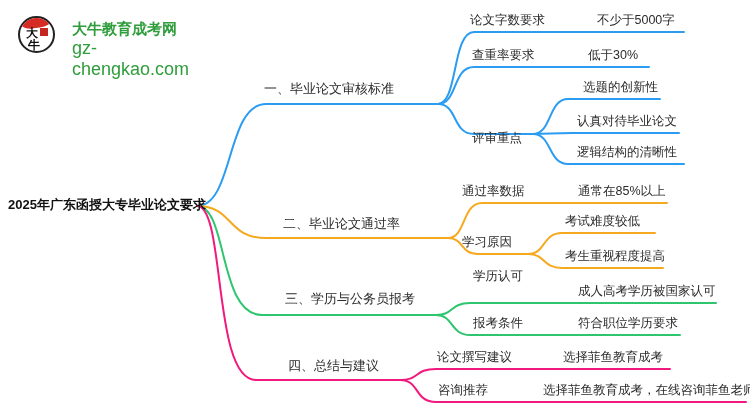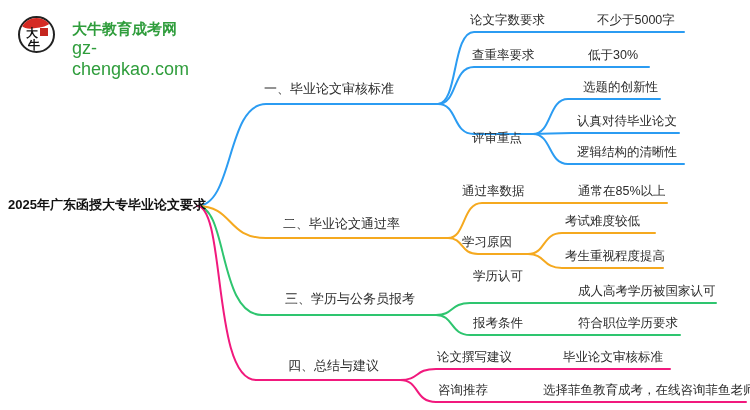--- a/index.html
+++ b/index.html
@@ -88,17 +88,17 @@
   <div class="t leaf-t" style="left:565px; top:249px;">考生重视程度提高</div>
 
   <div class="t branch-t" style="left:285px; top:292px;">三、学历与公务员报考</div>
   <div class="t leaf-t" style="left:473px; top:269px;">学历认可</div>
   <div class="t leaf-t" style="left:578px; top:284px;">成人高考学历被国家认可</div>
   <div class="t leaf-t" style="left:473px; top:316px;">报考条件</div>
   <div class="t leaf-t" style="left:578px; top:316px;">符合职位学历要求</div>
 
   <div class="t branch-t" style="left:288px; top:359px;">四、总结与建议</div>
   <div class="t leaf-t" style="left:437px; top:350px;">论文撰写建议</div>
-  <div class="t leaf-t" style="left:563px; top:350px;">毕业论文审核标准</div>
+  <div class="t leaf-t" style="left:563px; top:350px;">选择菲鱼教育成考</div>
   <div class="t leaf-t" style="left:438px; top:383px;">咨询推荐</div>
   <div class="t leaf-t" style="left:543px; top:383px;">选择菲鱼教育成考，在线咨询菲鱼老师</div>
 
 </div>
 
 </body></html>

